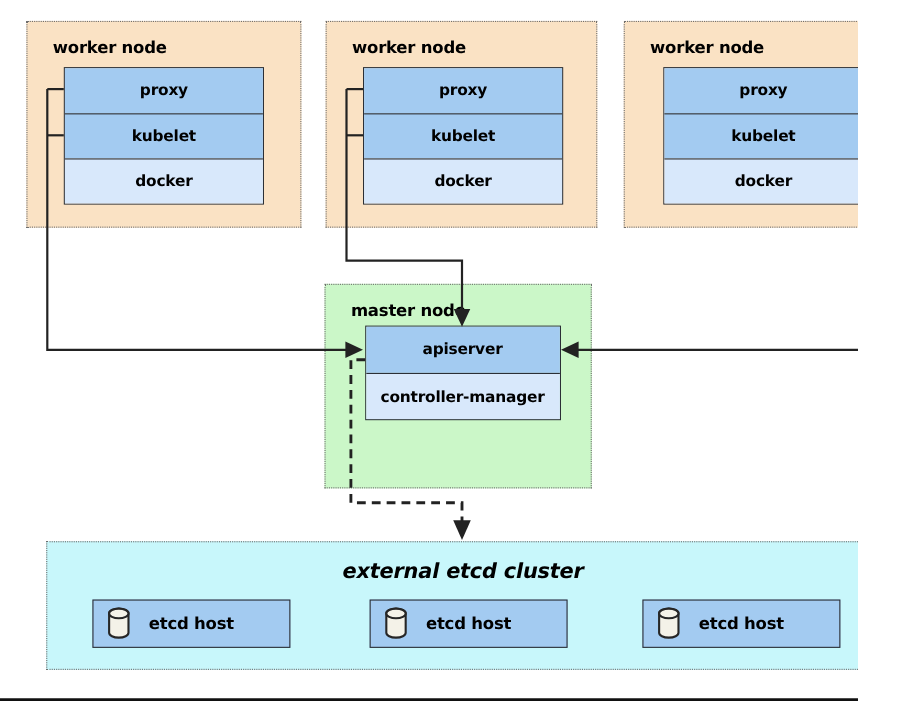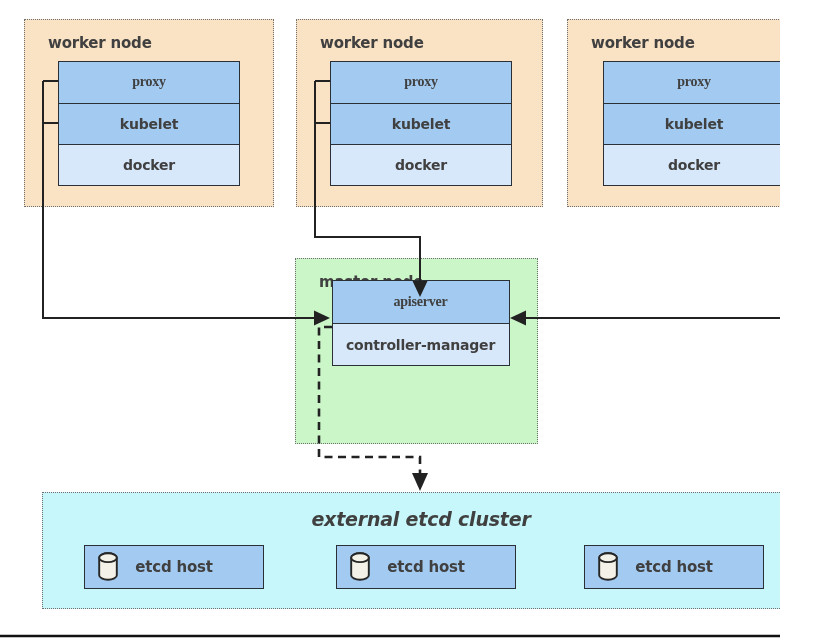--- a/index.html
+++ b/index.html
@@ -1,40 +1,40 @@
 <!DOCTYPE html>
 <html><head>
 <meta charset="utf-8">
 <style>
   html,body{margin:0;padding:0;background:#fff;}
   #canvas{
     position:relative;width:780px;height:640px;background:#ffffff;
     font-family:"DejaVu Sans","Liberation Sans",sans-serif;
-    color:#404040;overflow:hidden;
+    color:#000000;overflow:hidden;
   }
   
   .cluster{position:absolute;border:1px dotted #6e6e6e;box-sizing:border-box;}
   .cluster.worker{background:#fae2c4;}
   .cluster.master{background:#cbf7c8;}
   .cluster.etcd{background:#c8f7fb;}
   .cluster-title{
     position:absolute;top:14px;left:23px;
     font-size:15px;font-weight:bold;letter-spacing:-0.2px;white-space:nowrap;
   }
   .cluster-title.centered{
     left:0;right:0;top:15px;text-align:center;font-style:italic;font-size:19px;
   }
   
   .stack{position:absolute;border:1.5px solid #2b2f36;box-sizing:content-box;}
   .row{
     display:flex;align-items:center;justify-content:center;
     font-size:14px;font-weight:bold;letter-spacing:-0.2px;
     border-top:1.5px solid #2b2f36;box-sizing:border-box;
   }
-  .row:first-child{border-top:none;font-family:Liberation Serif, serif;}
+  .row:first-child{border-top:none;}
   .row.blue{background:#a3cbf1;}
   .row.lightblue{background:#d8e8fb;}
   .worker .row, .w-stack .row{height:41px;}
   .m-stack .row{height:42px;}
   
   .host{
     position:absolute;width:180px;height:44px;background:#a3cbf1;
     border:1.5px solid #2b2f36;box-sizing:border-box;
   }
   .host-label{
@@ -73,21 +73,21 @@
     <div class="cluster-title">worker node</div>
     <div class="stack w-stack" style="left:35px;top:40.5px;width:180px;">
       <div class="row blue">proxy</div>
       <div class="row blue">kubelet</div>
       <div class="row lightblue">docker</div>
     </div>
   </div>
 
   <div class="cluster master" style="left:295px;top:258px;width:243px;height:186px;">
     <div class="cluster-title">master node</div>
-    <div class="stack m-stack" style="left:35.5px;top:21px;width:176px;">
+    <div class="stack m-stack" style="left:35.5px;top:37px;width:176px;">
       <div class="row blue">apiserver</div>
       <div class="row lightblue">controller-manager</div>
     </div>
   </div>
 
   <div class="cluster etcd" style="left:42px;top:492px;width:758px;height:117px;">
     <div class="cluster-title centered">external etcd cluster</div>
 
     <div class="host" style="left:41px;top:52px;">
       <div class="host-label">etcd host</div>

